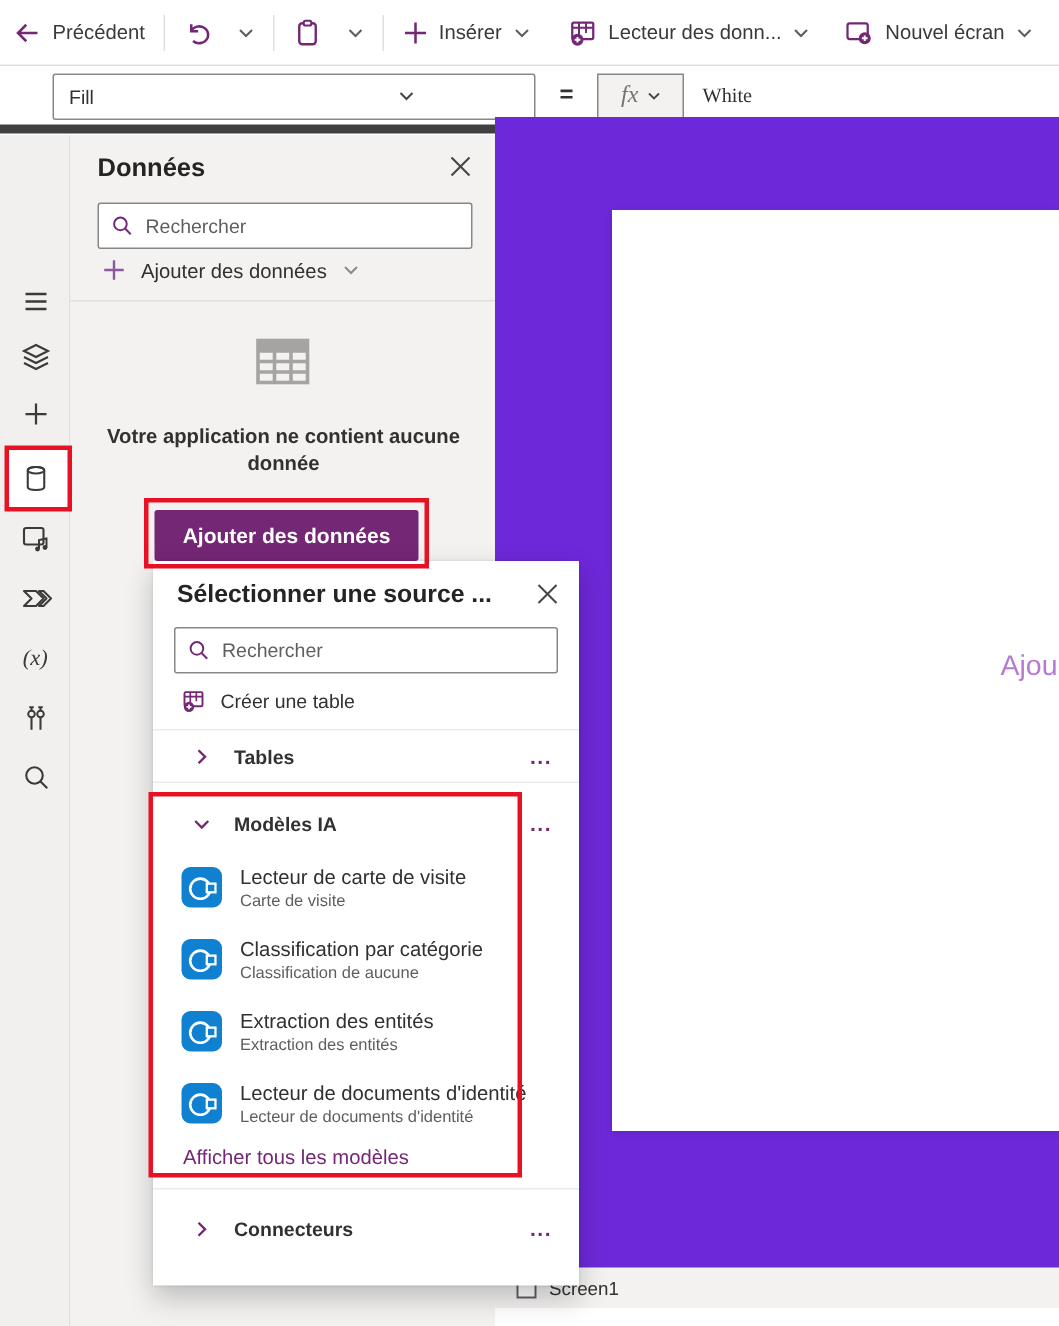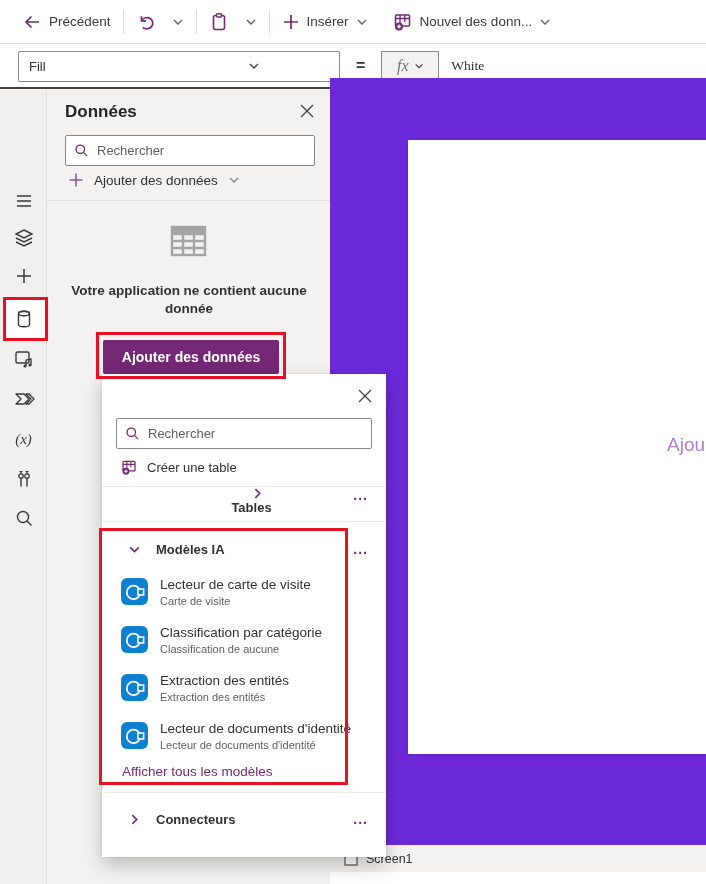--- a/index.html
+++ b/index.html
@@ -2,30 +2,30 @@
 <html><head>
 <meta charset="utf-8">
 <style>
   * { margin:0; padding:0; box-sizing:border-box; }
   html,body { width:706px; height:884px; }
   body { font-family:"Liberation Sans", sans-serif; color:#323130; }
   .app { position:relative; width:706px; height:884px; background:#fff; overflow:hidden; }
 
   
   .toolbar { position:absolute; left:0; top:0; width:706px; height:44px; background:#fff;
-             border-bottom:1px solid #e1dfdd; display:flex; align-items:center; padding:0 14px; }
+             border-bottom:1px solid #e1dfdd; display:flex; align-items:center; padding:0 0; }
   .tb-btn { display:flex; align-items:center; gap:7px; padding:0 8px; height:34px; background:none;
             border:none; font-family:inherit; font-size:13.5px; color:#3b3a39; cursor:pointer; white-space:nowrap; }
   .tb-sep { width:1px; height:24px; background:#e1dfdd; margin:0 4px; flex:0 0 auto; }
   .chev { flex:0 0 auto; }
   .icon { display:inline-flex; align-items:center; justify-content:center; }
 
   
   .formula { position:absolute; left:0; top:45px; width:706px; height:44px; background:#fff;
-             border-bottom:2px solid #404040; display:flex; align-items:center; }
+             border-bottom:6px solid #404040; display:flex; align-items:center;padding-left:17px; }
   .prop-select { margin-left:18px; width:322px; height:31px; border:1px solid #8a8886; border-radius:2px;
                  display:flex; align-items:center; padding:0 10px; font-size:13px; color:#323130; background:#fff; cursor:pointer; }
   .prop-select span { flex:1; }
   .equals { margin-left:16px; font-size:16px; font-weight:bold; color:#323130; }
   .fx-box { margin-left:16px; width:58px; height:31px; background:#f3f2f1; border:1px solid #8a8886;
             display:flex; align-items:center; justify-content:center; gap:5px; cursor:pointer; }
   .fx-box .fx { font-family:"Liberation Serif", serif; font-style:italic; font-size:16px; color:#737373; }
   .expr { margin-left:12px; font-family:Liberation Serif, serif; font-size:13.5px; color:#323130; }
 
   
@@ -151,21 +151,36 @@
     </button>
     <button class="tb-btn" style="margin-left:8px;">
       <span class="icon">
         <svg width="21" height="21" viewBox="0 0 21 21">
             <rect x="3.5" y="4" width="14" height="11" rx="1" fill="none" stroke="#742774" stroke-width="1.5"></rect>
             <path d="M3.5 7.5h14M8 4v11M12.7 4v7" stroke="#742774" stroke-width="1.3"></path>
             <circle cx="7" cy="15.5" r="4" fill="#742774"></circle>
             <path d="M7 13.6v3.8M5.1 15.5h3.8" stroke="#fff" stroke-width="1.3"></path>
           </svg>
       </span>
-      <span>Nouvel des donn...</span>
+      <span>Lecteur des donn...</span>
+      <span class="icon chev">
+        <svg width="12" height="12" viewBox="0 0 12 12">
+            <path d="M2 4l4 4 4-4" fill="none" stroke="#605e5c" stroke-width="1.4"></path>
+          </svg>
+      </span>
+    </button>
+    <button class="tb-btn" style="margin-left:6px;">
+      <span class="icon">
+        <svg width="21" height="21" viewBox="0 0 21 21">
+            <rect x="3" y="4.5" width="13.5" height="10.5" rx="1.5" fill="none" stroke="#742774" stroke-width="1.5"></rect>
+            <circle cx="14.5" cy="14.5" r="4" fill="#742774"></circle>
+            <path d="M14.5 12.6v3.8M12.6 14.5h3.8" stroke="#fff" stroke-width="1.3"></path>
+          </svg>
+      </span>
+      <span>Nouvel écran</span>
       <span class="icon chev">
         <svg width="12" height="12" viewBox="0 0 12 12">
             <path d="M2 4l4 4 4-4" fill="none" stroke="#605e5c" stroke-width="1.4"></path>
           </svg>
       </span>
     </button>
   </div>
 
   <div class="formula">
     <div class="prop-select">
@@ -298,20 +313,21 @@
       <span class="icon">
         <svg width="14" height="14" viewBox="0 0 14 14">
             <rect x="1" y="1" width="12" height="12" fill="#fff" stroke="#605e5c" stroke-width="1.3"></rect>
           </svg>
       </span>
       <span class="strip-label">Screen1</span>
     </div>
   </div>
 
   <div class="popup">
+    <div class="popup-title">Sélectionner une source ...</div>
     <div class="popup-close">
       <svg width="14" height="14" viewBox="0 0 14 14">
           <path d="M1 1l12 12M13 1 1 13" stroke="#484644" stroke-width="1.4"></path>
         </svg>
     </div>
     <div class="searchbox popup-search">
       <span class="icon">
         <svg width="15" height="15" viewBox="0 0 16 16">
             <circle cx="6.7" cy="6.7" r="4.5" fill="none" stroke="#742774" stroke-width="1.4"></circle>
             <path d="M10 10l4 4" stroke="#742774" stroke-width="1.4"></path>
@@ -326,21 +342,21 @@
             <path d="M3.5 7.5h14M8 4v11M12.7 4v7" stroke="#742774" stroke-width="1.3"></path>
             <circle cx="7" cy="15.5" r="4" fill="#742774"></circle>
             <path d="M7 13.6v3.8M5.1 15.5h3.8" stroke="#fff" stroke-width="1.3"></path>
           </svg>
       </span>
       <span>Créer une table</span>
     </div>
 
     <div class="pp-div" style="top:112px;"></div>
 
-    <div class="sec-row" style="top:113px;flex-direction:column;">
+    <div class="sec-row" style="top:113px;">
       <span class="icon chev">
         <svg width="13" height="13" viewBox="0 0 12 12">
             <path d="M4 2l4 4-4 4" fill="none" stroke="#742774" stroke-width="1.5"></path>
           </svg>
       </span>
       <span class="sec-label">Tables</span>
       <span class="sec-more" style="position:absolute; top:auto;">...</span>
     </div>
 
     <div class="pp-div" style="top:147px;"></div>

